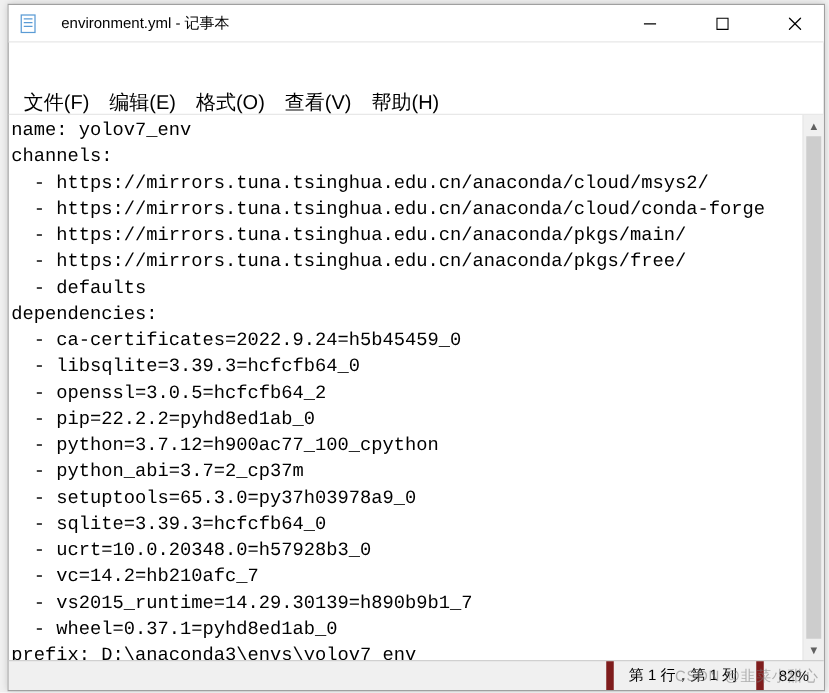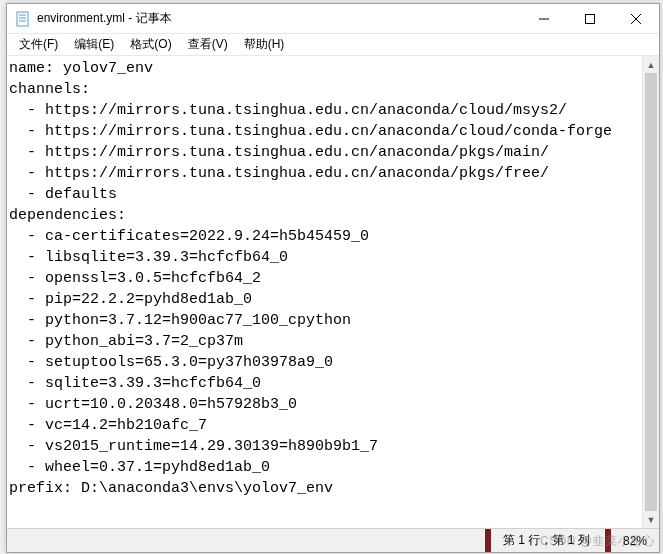--- a/index.html
+++ b/index.html
@@ -23,39 +23,41 @@
       box-shadow: 0 0 6px rgba(0,0,0,0.2);
       display: flex;
       flex-direction: column;
     }
     .titlebar {
       height: 30px;
       background: #fff;
       display: flex;
       align-items: center;
       border-bottom: 1px solid #e8e8e8;
+      gap: 12px;
     }
     .titlebar-icon {
       width: 16px; height: 16px;
       margin: 0 6px 0 8px;
       display: flex; align-items: center; justify-content: center;
     }
     .titlebar-title { flex: 1; font-size: 12px; color: #000; }
     .sys-btn {
       width: 46px; height: 30px;
       display: flex; align-items: center; justify-content: center;
       color: #000;
     }
     .menubar {
       height: 22px;
       display: flex;
-      align-items: flex-end;
+      align-items: flex-start;
       padding: 0 4px;
       border-bottom: 1px solid #e8e8e8;
-      font-size: 12px;
+      font-size: 16px;
+      margin-top: 36px;
     }
     .menu-item { padding: 2px 8px; cursor: default; }
     .content-wrap {
       flex: 1;
       display: flex;
       overflow: hidden;
       position: relative;
     }
     .editor {
       flex: 1;

